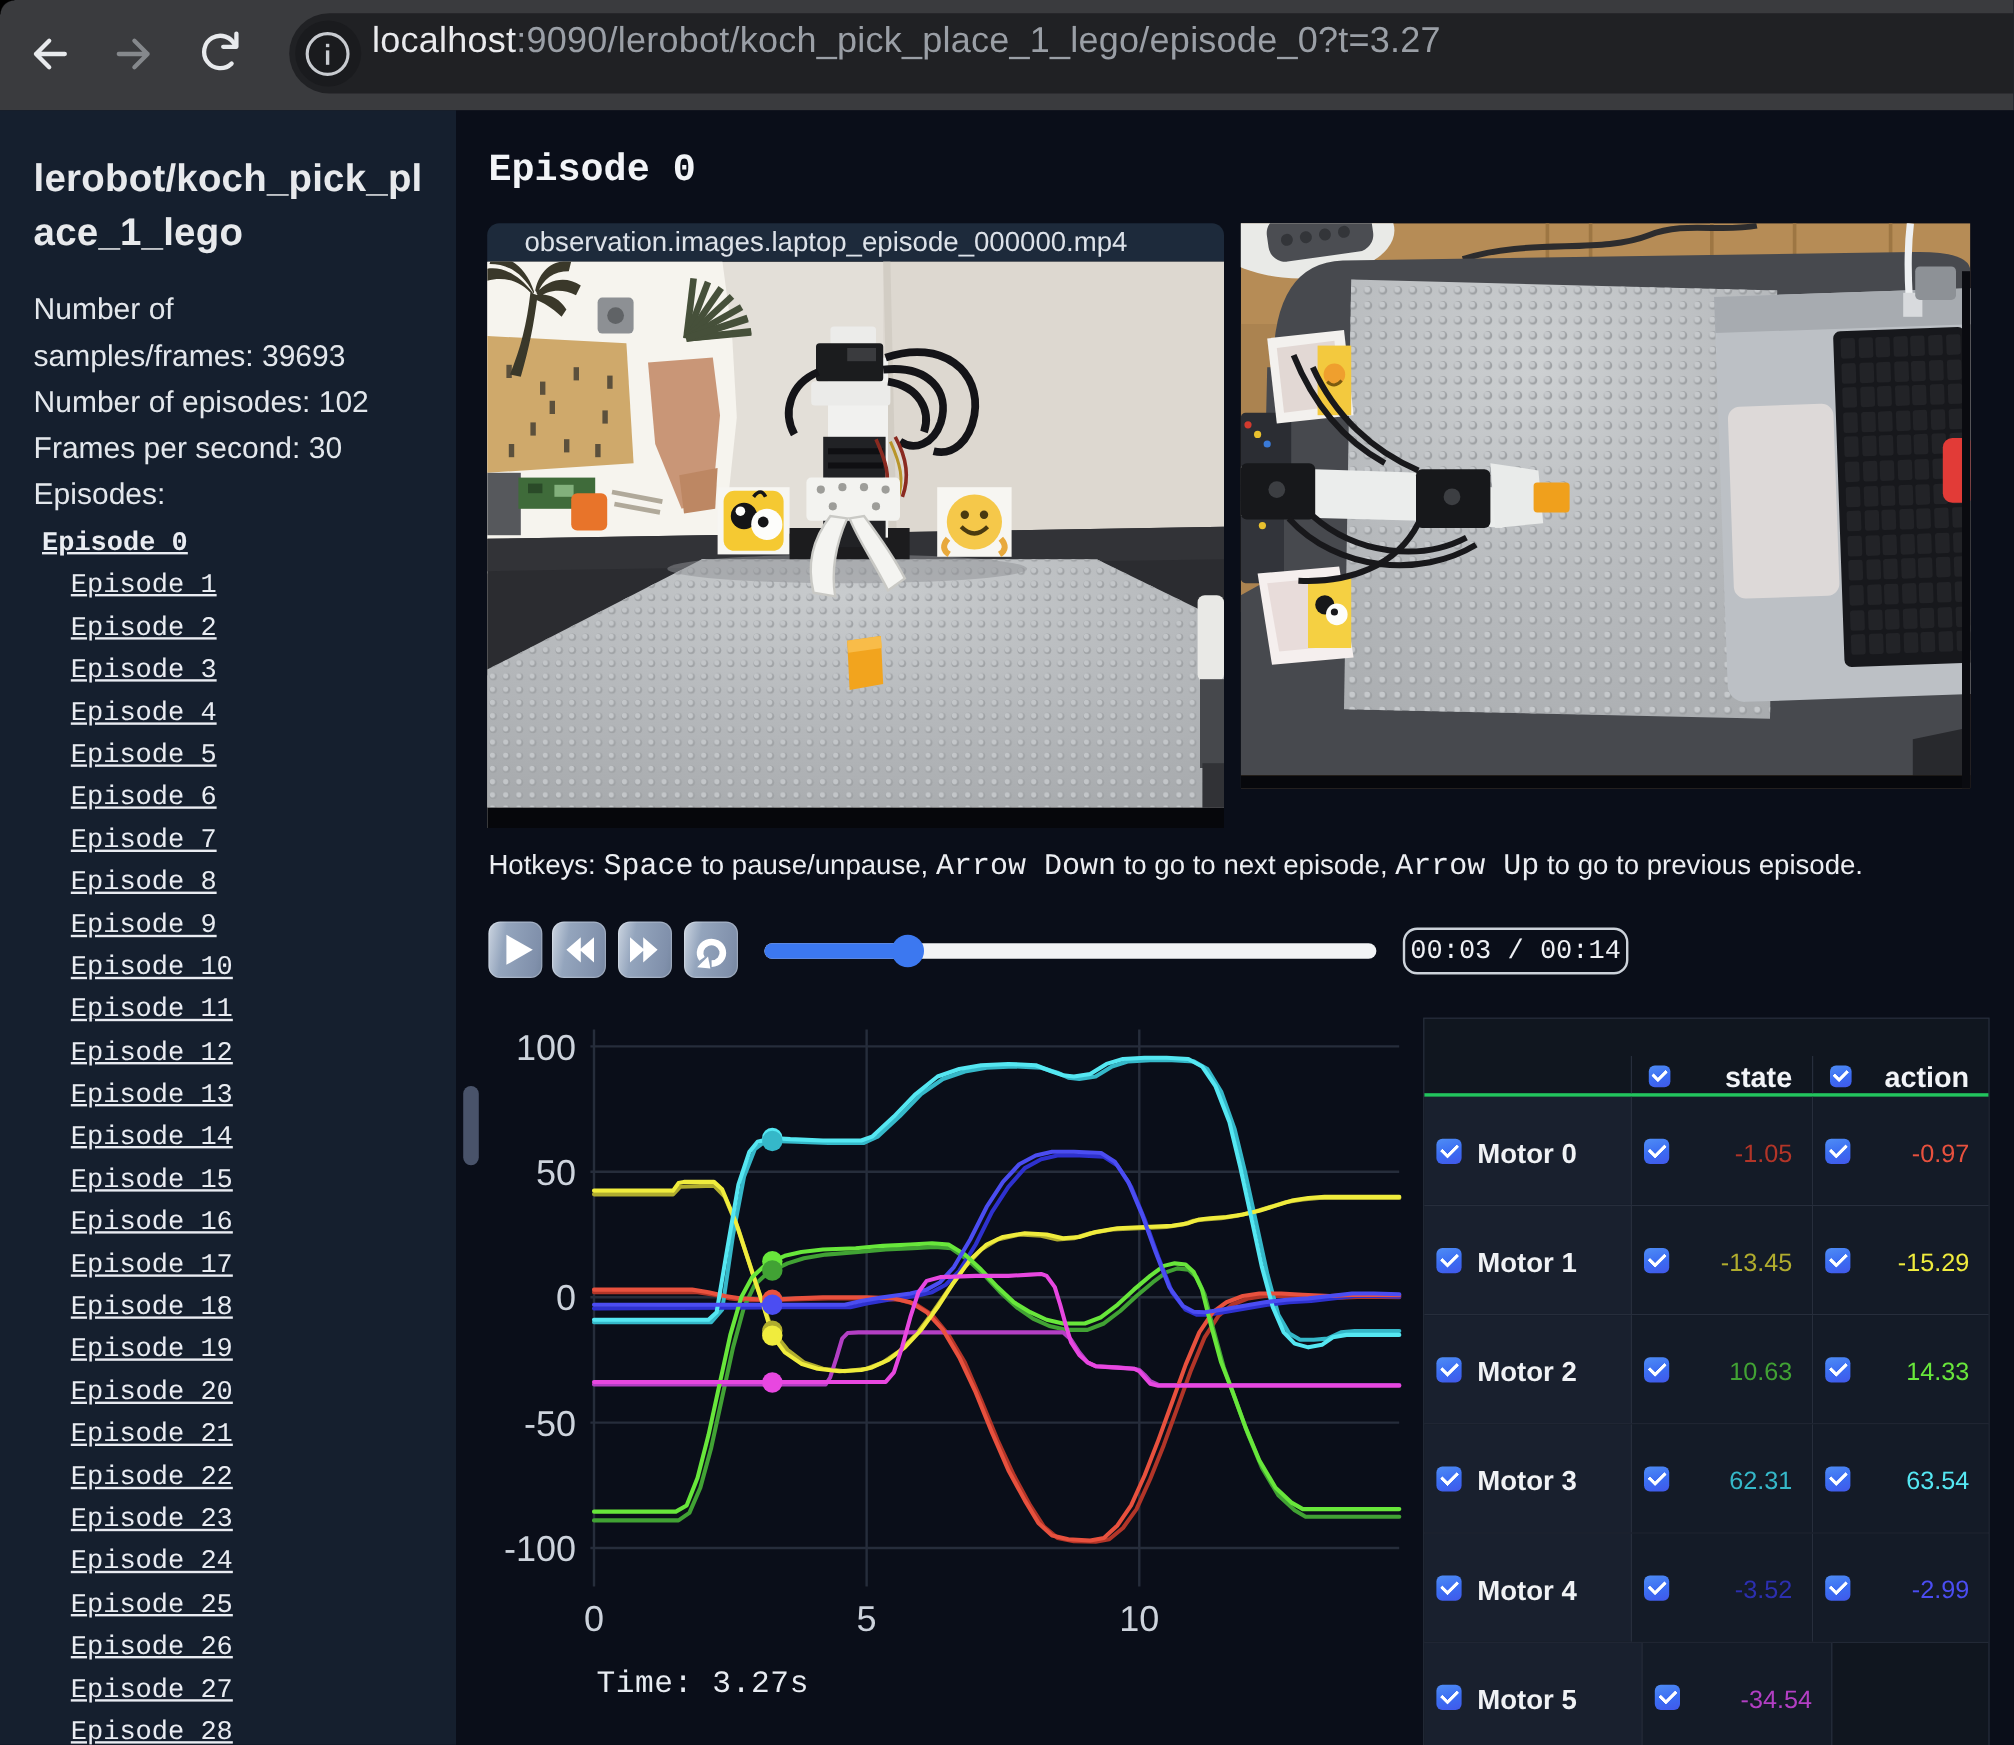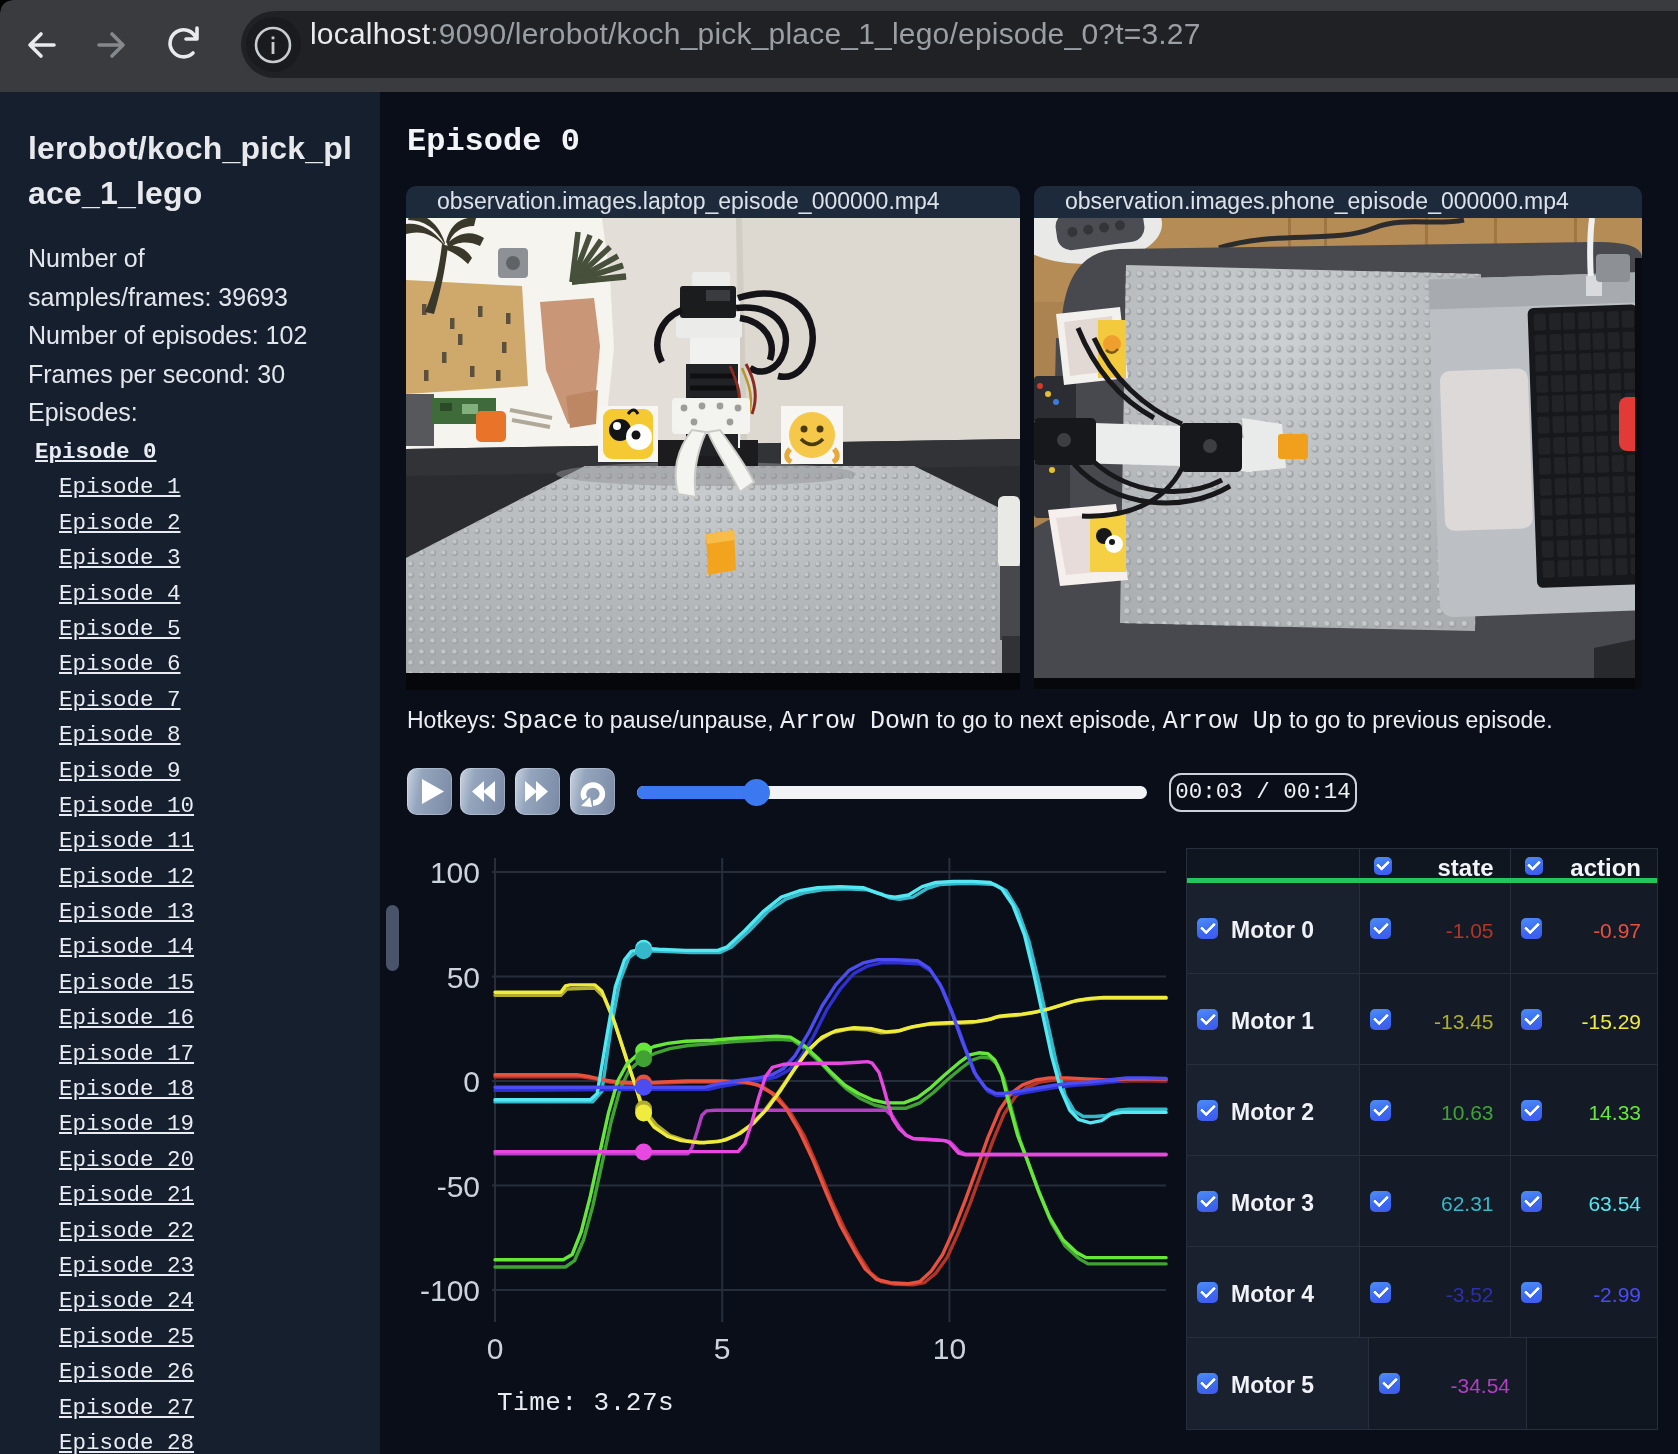--- a/index.html
+++ b/index.html
@@ -25,21 +25,21 @@
 #hotkeys tt { font-family:"Liberation Mono", monospace; font-size:25px; }
 .btn { position:absolute; top:676px; width:45px; height:47px; border-radius:10px; background:linear-gradient(100deg,#ccd5e1 0%,#94a5bd 30%,#8090ab 85%,#75869f 100%); box-shadow:inset 0 0 0 1px rgba(255,255,255,0.25); }
 .btn svg { position:absolute; left:0; top:0; }
 #slider { position:absolute; left:257px; top:694px; width:510px; height:13px; border-radius:7px; background:#f2f3f5; }
 #sfill { position:absolute; left:0; top:0; width:119px; height:13px; border-radius:7px 0 0 7px; background:#3c78f0; }
 #sknob { position:absolute; left:106px; top:-7px; width:27px; height:27px; border-radius:50%; background:#3c78f0; }
 #timebox { position:absolute; left:789px; top:681px; width:188px; height:39px; border:2px solid #ccd2da; border-radius:12px; color:#eef0f4; font-family:"Liberation Mono", monospace; font-size:22.5px; line-height:35px; text-align:center; }
 #scrollthumb { position:absolute; left:6px; top:813px; width:13px; height:66px; border-radius:6.5px; background:#49536a; }
 #timelab { position:absolute; left:117px; top:1296px; font-family:"Liberation Mono", monospace; font-size:26px; color:#e8ecf2; letter-spacing:0.5px; }
 #table { position:absolute; left:806px; top:756px; width:472px; border:1px solid #272e3c; border-left:1px solid #272e3c; background:#10161f; }
-.thr { display:flex; height:34px; border-bottom:5px solid #22c55e; }
+.thr { display:flex; height:34px; border-bottom:3px solid #22c55e;margin-top:31px; }
 .tr { display:flex; height:91px; border-bottom:1px solid #272e3c; }
 .tr:last-child { border-bottom:none; }
 .thc1,.tc1 { width:182px; border-right:1px solid #272e3c; position:relative; }
 .thc2,.tc2 { width:158px; border-right:1px solid #272e3c; position:relative; }
 .thc3,.tc3 { width:154px; position:relative; }
 .tc1 { background:#19202e; }
 .tc2,.tc3 { background:#141b27; }
 .cb { position:absolute; width:21px; height:21px; border-radius:5px; background:linear-gradient(165deg,#4f8df5 0%,#3b6cf2 55%,#4158ea 100%); top:35px; left:10px; }
 .cb::after { content:""; position:absolute; left:4px; top:4px; width:11px; height:6px; border-left:3px solid #fff; border-bottom:3px solid #fff; transform:rotate(-45deg); border-radius:1px; }
 .cbs { width:18px; height:18px; top:8px; left:14px; }
@@ -194,21 +194,20 @@
 <circle cx="324" cy="204" r="3.4" fill="#9d9d99"></circle>
 <path d="M300,316 L328,312 L330,352 L302,357 Z" fill="#f2a41e"></path>
         <path d="M300,316 L328,312 L329,322 L301,326 Z" fill="#f8bc49"></path>
 <rect x="592" y="278" width="22" height="72" rx="6" fill="#e9e9e6"></rect>
         <rect x="594" y="348" width="20" height="74" fill="#46484c"></rect>
         <rect x="596" y="418" width="18" height="37" fill="#313236"></rect>
 <rect x="0" y="455" width="614" height="17" fill="#06070b"></rect>
     </svg>
   </div>
   <div class="vpanel" style="left:654px;width:608px">
-    <div class="vhead">observation.images.phone_episode_000000.mp4</div>
     <svg class="vbody" width="608" height="471" viewBox="0 0 608 471">
 <rect width="608" height="471" fill="#b68c56"></rect>
 <rect x="110" y="0" width="3" height="80" fill="#9d7643"></rect>
 <rect x="254" y="0" width="3" height="80" fill="#9d7643"></rect>
 <rect x="290" y="0" width="3" height="80" fill="#9d7643"></rect>
 <rect x="391" y="0" width="3" height="80" fill="#9d7643"></rect>
 <rect x="460" y="0" width="3" height="80" fill="#9d7643"></rect>
 <rect x="540" y="0" width="3" height="80" fill="#9d7643"></rect>
 <rect x="0" y="84" width="30" height="240" fill="#ab8350"></rect>
 <ellipse cx="50" cy="6" rx="78" ry="40" fill="#e9eae7"></ellipse>

